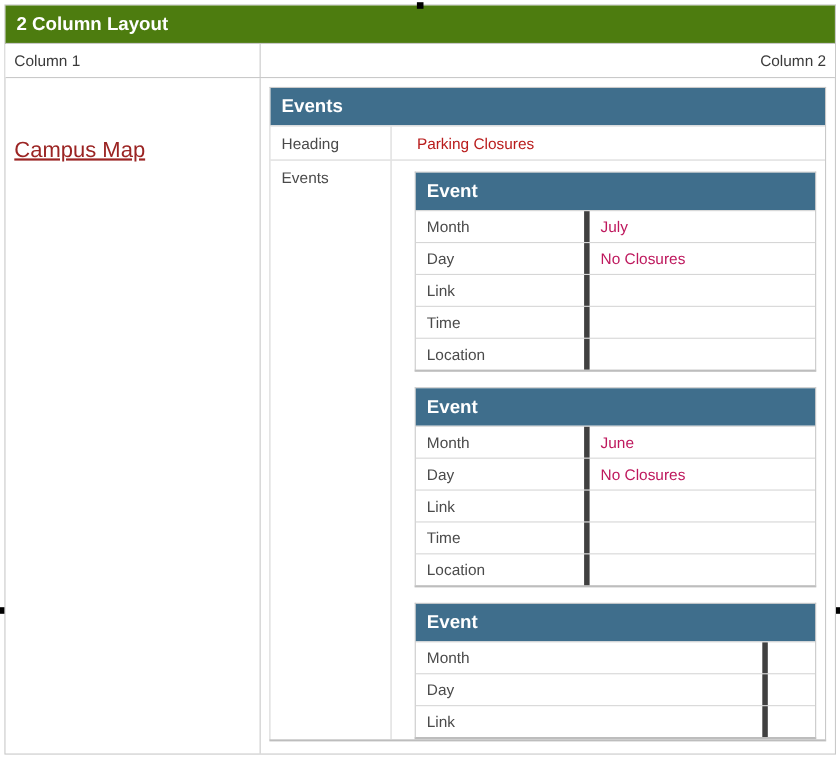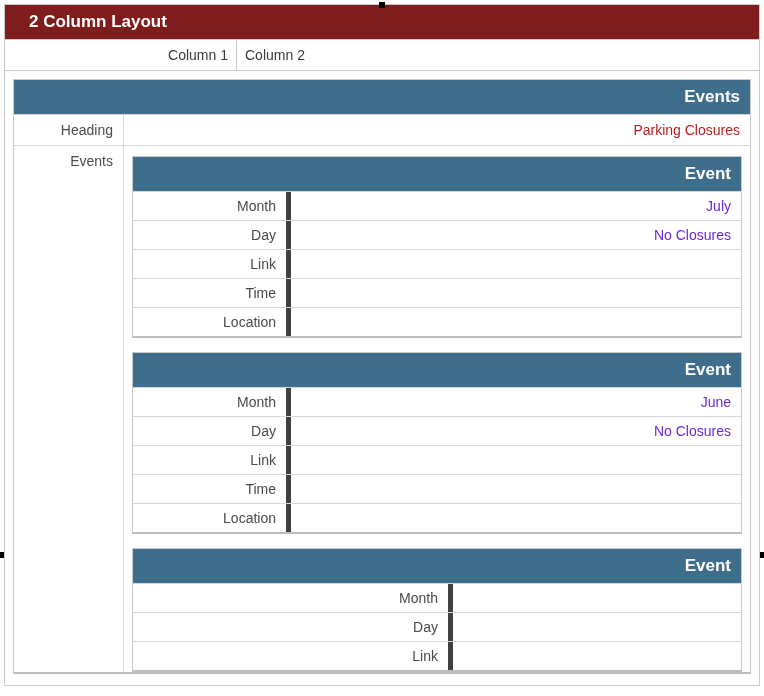--- a/index.html
+++ b/index.html
@@ -23,41 +23,41 @@
     position: absolute;
     width: 6px;
     height: 6px;
     background: #000;
   }
   .handle.top-mid { top: -3px; left: 50%; transform: translateX(-50%); }
   .handle.left-mid-outer { top: 547px; left: -7px; }
   .handle.right-mid-outer { top: 547px; right: -7px; }
 
   .title-bar {
-    background: #7f1d1d;
+    background: #4d7c0f;
     color: #fff;
     font-weight: 700;
     font-size: 17px;
-    padding: 7px 24px;
+    padding: 7px 10px;
     border-bottom: 1px solid #c9c9c9;
   }
   .col-header-row {
     display: flex;
     border-bottom: 1px solid #c9c9c9;
     background: #fff;
   }
   .col-header {
     padding: 7px 8px;
     font-size: 14px;
     color: #3a3a3a;
     border-right: 1px solid #c9c9c9;
   }
   .col-header:last-child { border-right: none; }
-  .col-left-h { width: 232px; text-align: right; }
-  .col-right-h { flex: 1; }
+  .col-left-h { width: 232px; }
+  .col-right-h { flex: 1; text-align: right; }
 
   .content-row {
     display: flex;
     min-height: 614px;
   }
   .col-left {
     width: 232px;
     border-right: 1px solid #c9c9c9;
     padding: 0;
   }
@@ -72,34 +72,34 @@
     font-size: 20px;
     text-decoration: underline;
     font-weight: 400;
     cursor: pointer;
   }
 
   .panel {
     border: 1px solid #c9c9c9;
     border-bottom: 2px solid #bdbdbd;
     margin-bottom: 14px;
-    text-align: right;
   }
   .panel:last-child { margin-bottom: 0; }
   .panel-title {
     background: #3f6e8c;
     color: #fff;
     font-weight: 700;
     font-size: 17px;
     padding: 7px 10px;
   }
   .prop-row {
     display: flex;
     border-top: 1px solid #d6d6d6;
     background: #fff;
+    gap: 13px;
   }
   .prop-row:first-of-type { border-top: none; }
   .prop-label {
     width: 110px;
     padding: 7px 10px;
     color: #4a4a4a;
     font-size: 14px;
     border-right: 1px solid #d6d6d6;
     flex-shrink: 0;
   }
@@ -122,21 +122,21 @@
   .ev-label {
     width: 158px;
     padding: 6px 10px;
     border-right: 5px solid #404040;
     color: #4a4a4a;
     flex-shrink: 0;
   }
   .ev-value {
     flex: 1;
     padding: 6px 10px;
-    color: #6d28d9;
+    color: #be185d;
   }
   
   .panel.partial .ev-label { width: 320px; }
 </style>
 </head>
 <body>
 
 <div class="outer">
 
   <div class="handle top-mid"></div>
@@ -145,20 +145,23 @@
 
   <div class="title-bar">2 Column Layout</div>
 
   <div class="col-header-row">
     <div class="col-header col-left-h">Column 1</div>
     <div class="col-header col-right-h">Column 2</div>
   </div>
 
   <div class="content-row">
 
+    <div class="col-left">
+      <a class="campus-link">Campus Map</a>
+    </div>
 
     <div class="col-right">
 
       <div class="panel">
         <div class="panel-title">Events</div>
 
         <div class="prop-row">
           <div class="prop-label">Heading</div>
           <div class="prop-value">Parking Closures</div>
         </div>

